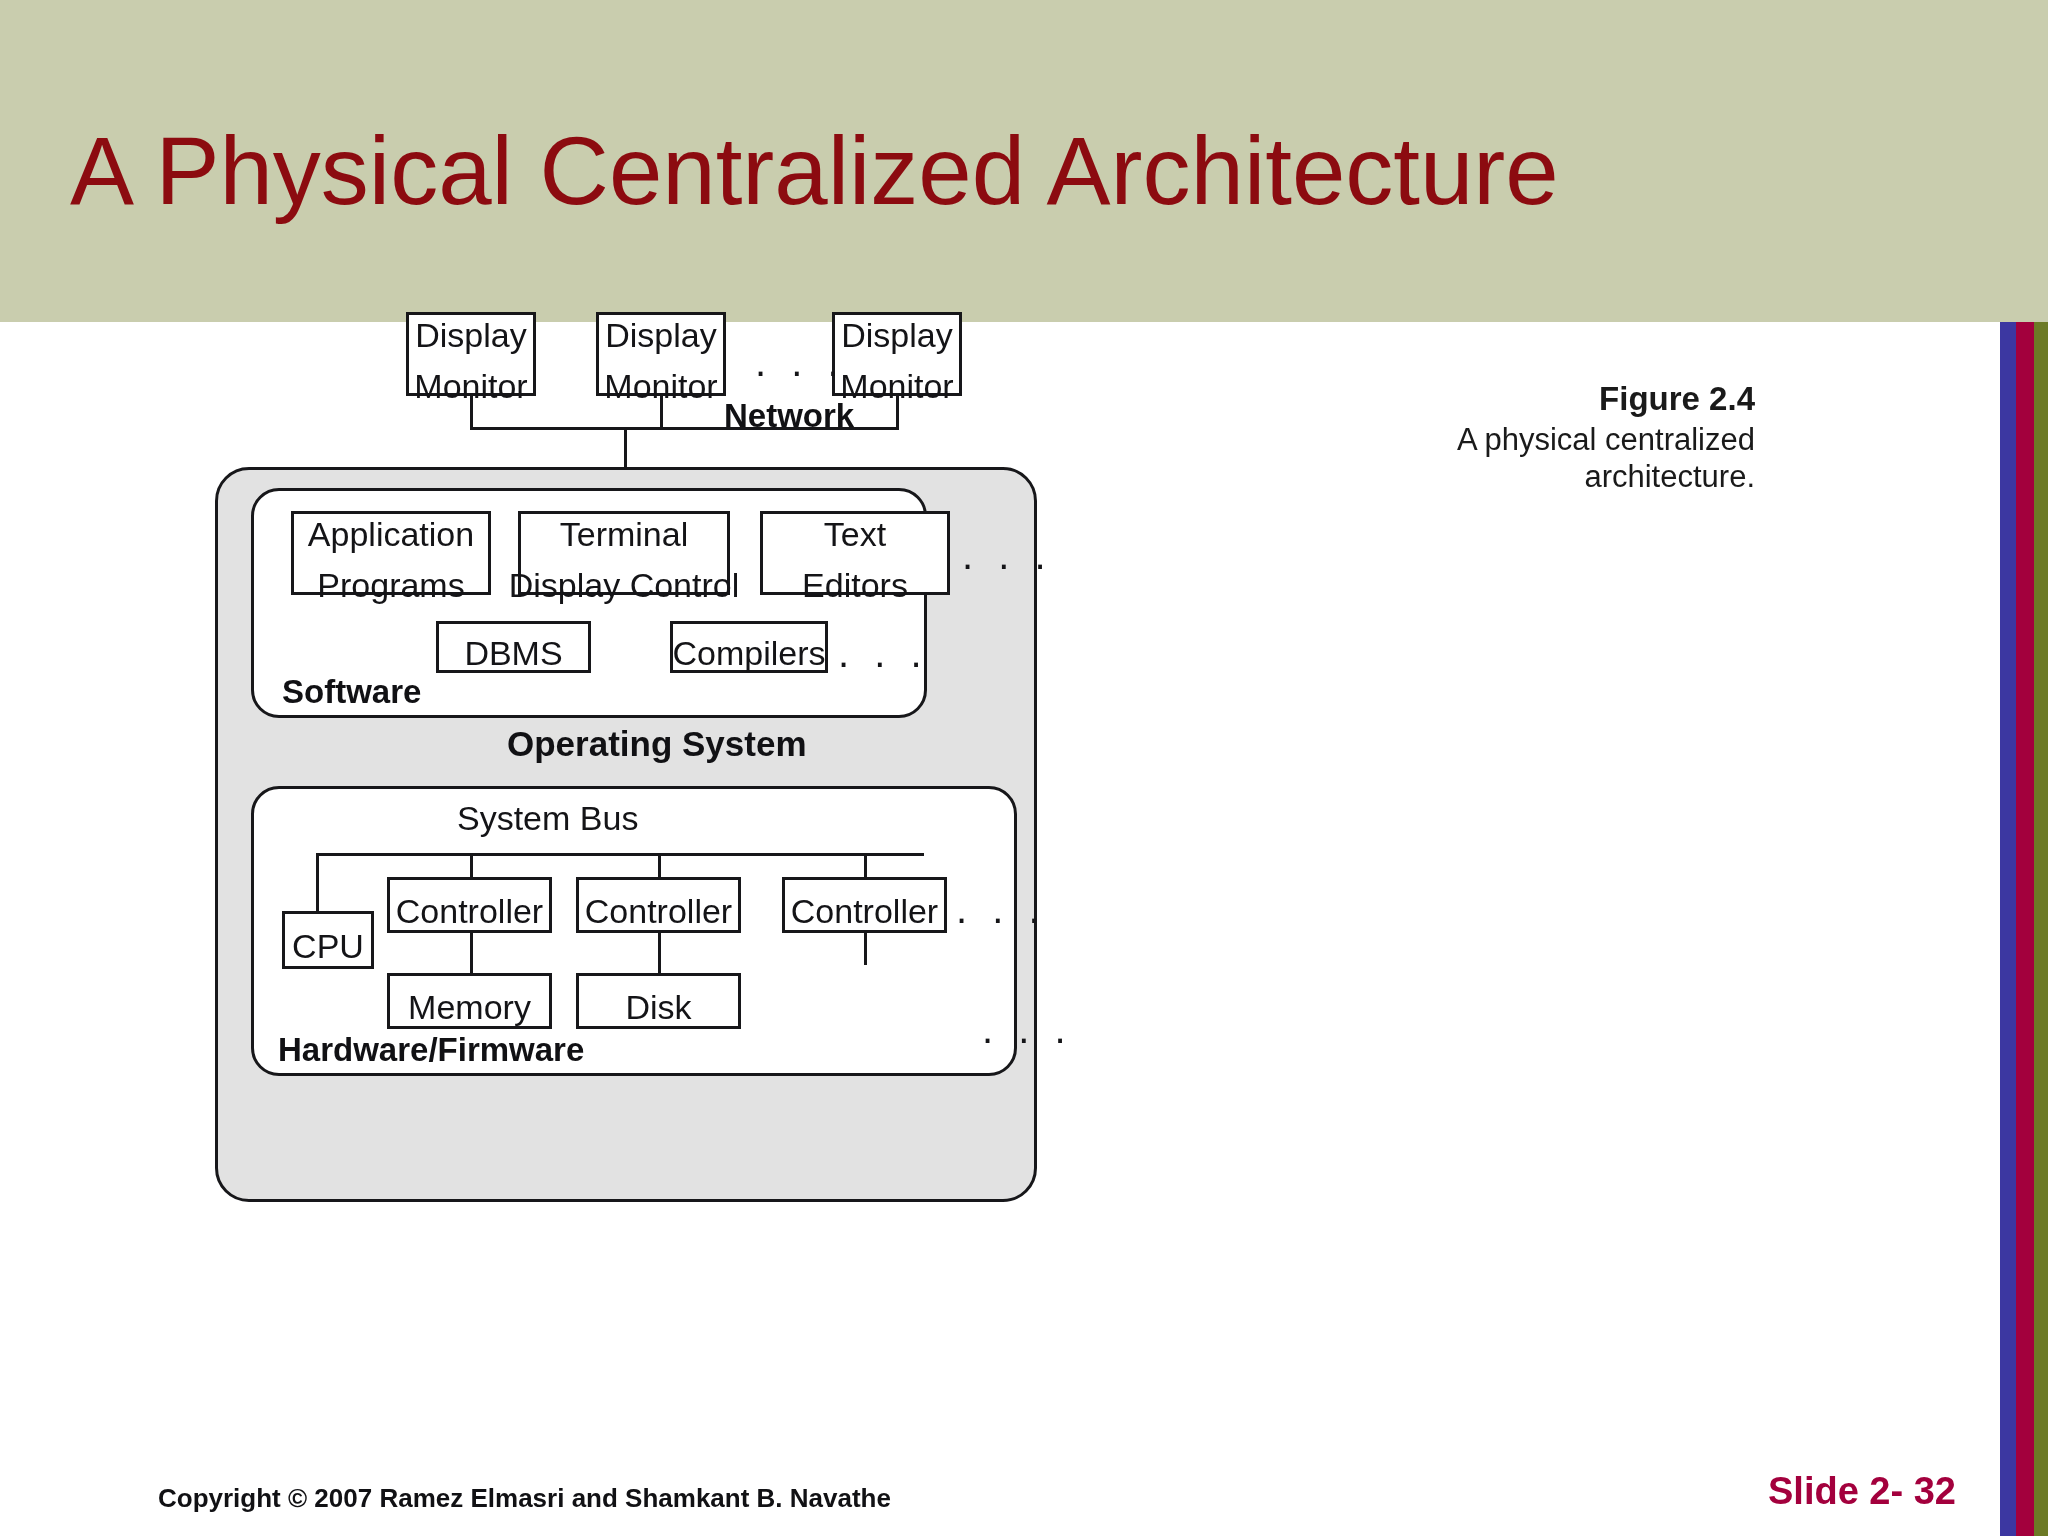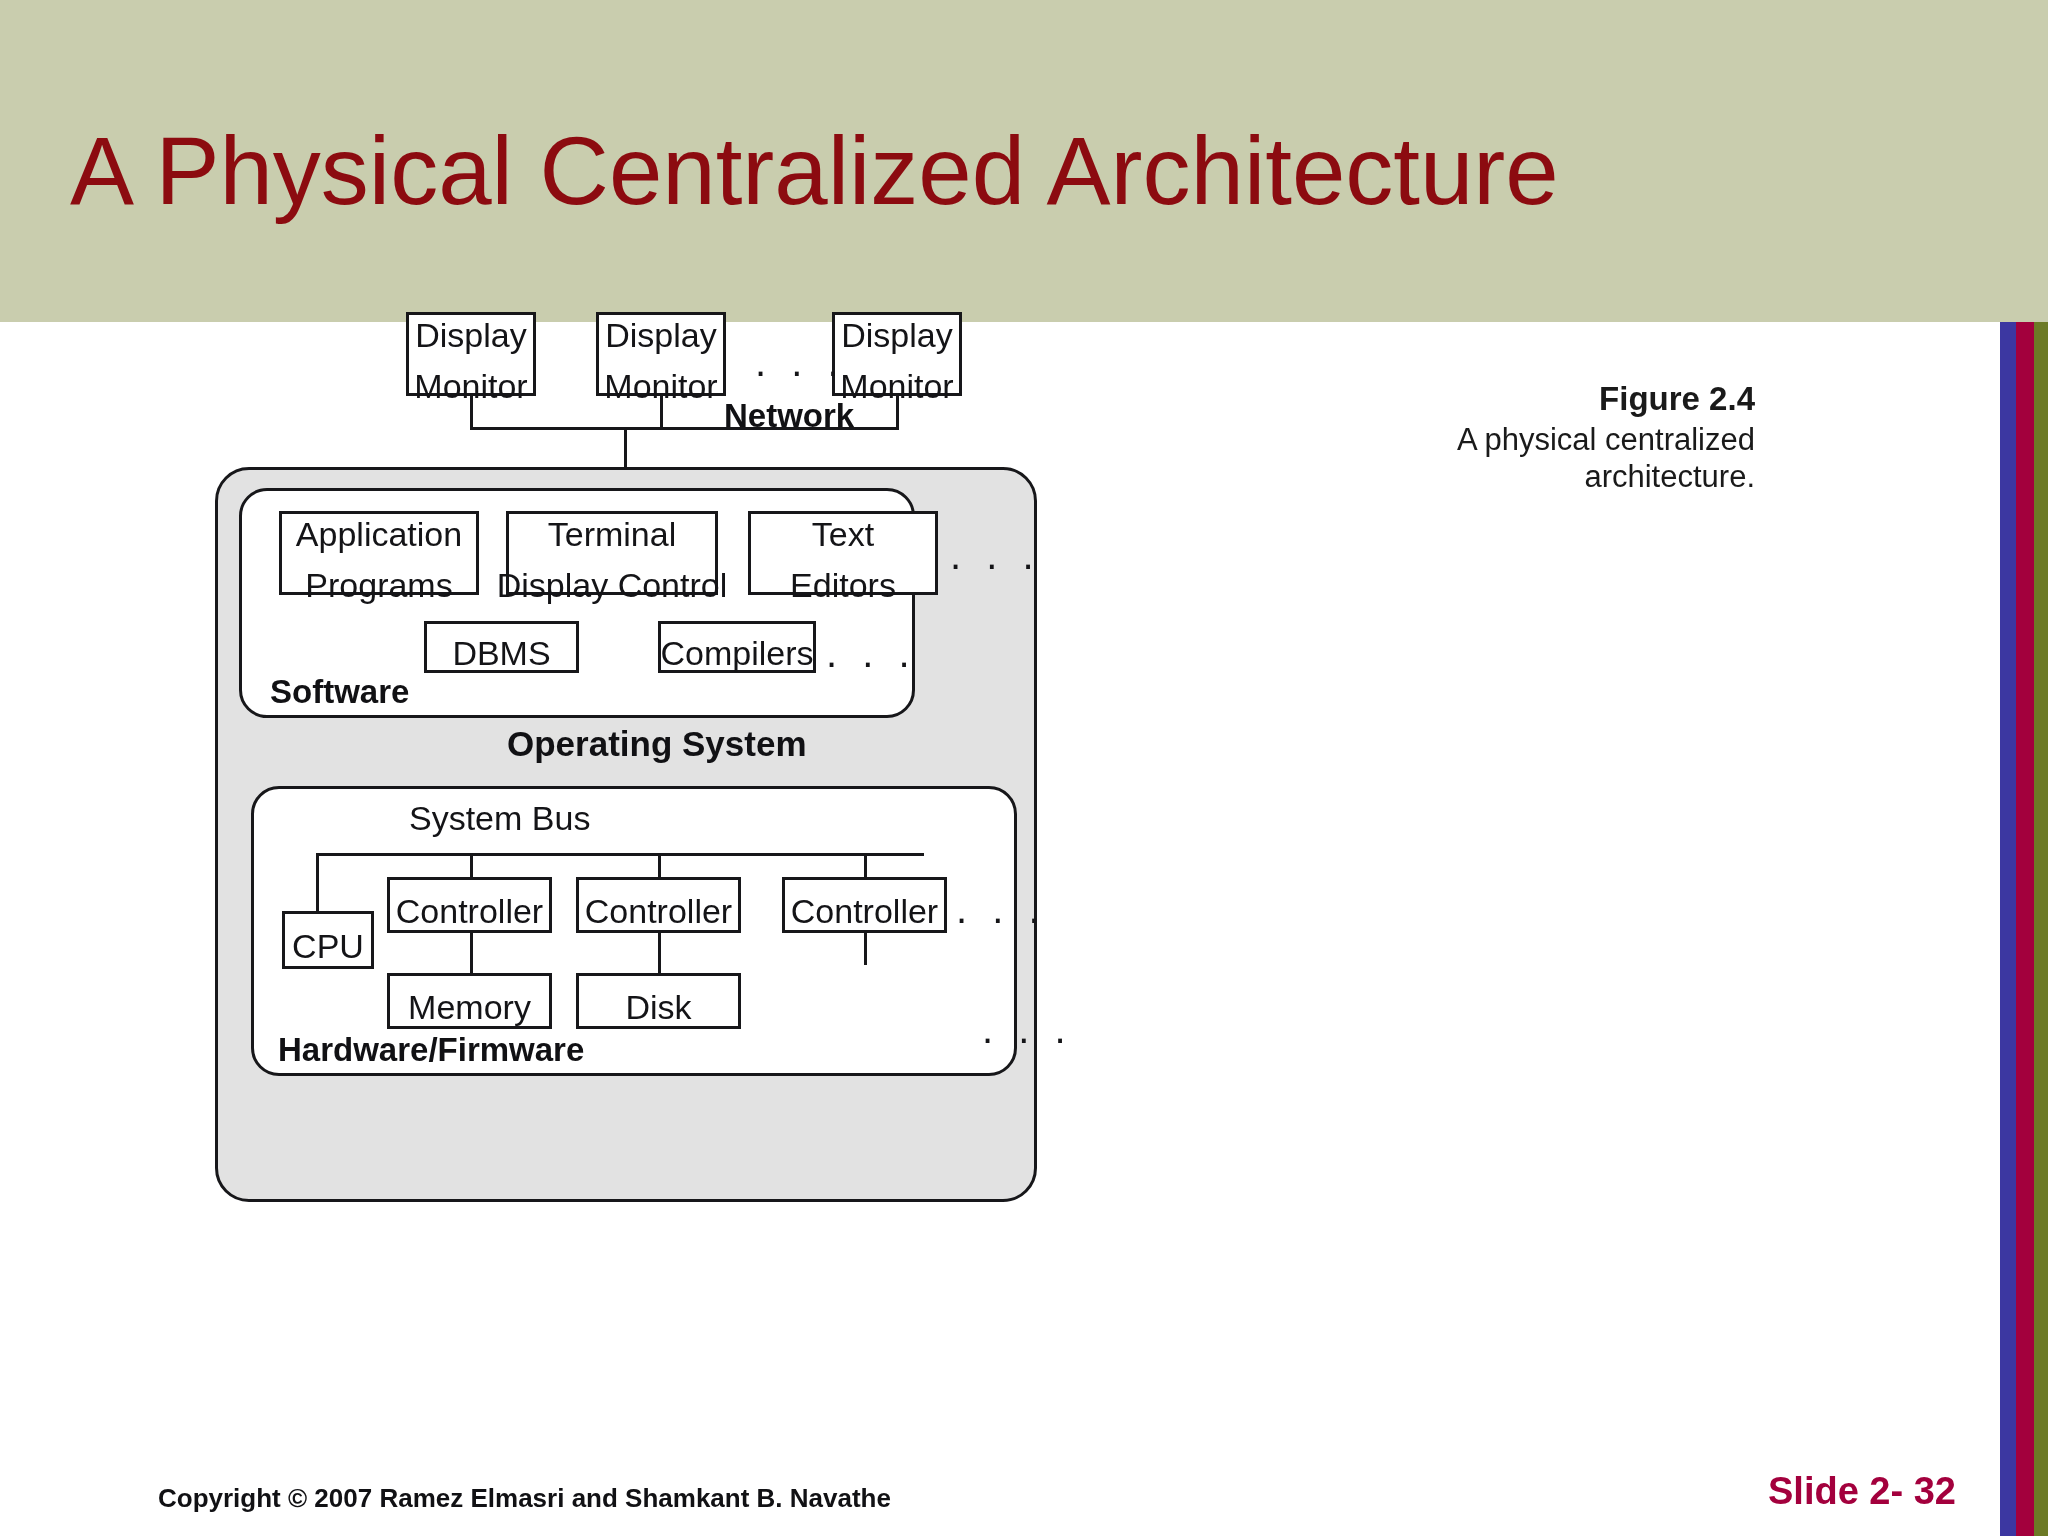--- a/index.html
+++ b/index.html
@@ -101,20 +101,21 @@
     font-weight: bold;
     color: #111114;
     white-space: nowrap;
   }
   .label-plain {
     position: absolute;
     font-size: 34px;
     font-weight: 400;
     color: #141417;
     white-space: nowrap;
+    margin-left: 48px;
   }
   .ellipsis {
     position: absolute;
     font-size: 40px;
     letter-spacing: 7px;
     color: #141417;
     font-weight: 400;
     white-space: nowrap;
   }
 
@@ -137,21 +138,21 @@
     top: 145px;
     width: 822px;
     height: 735px;
     box-sizing: border-box;
     border: 3px solid #17171a;
     border-radius: 34px;
     background: #e2e2e2;
   }
   #software-shell {
     position: absolute;
-    left: 21px;
+    left: 33px;
     top: 18px;
     width: 676px;
     height: 230px;
     box-sizing: border-box;
     border: 3px solid #17171a;
     border-radius: 28px;
     background: #ffffff;
   }
   #hardware-shell {
     position: absolute;

